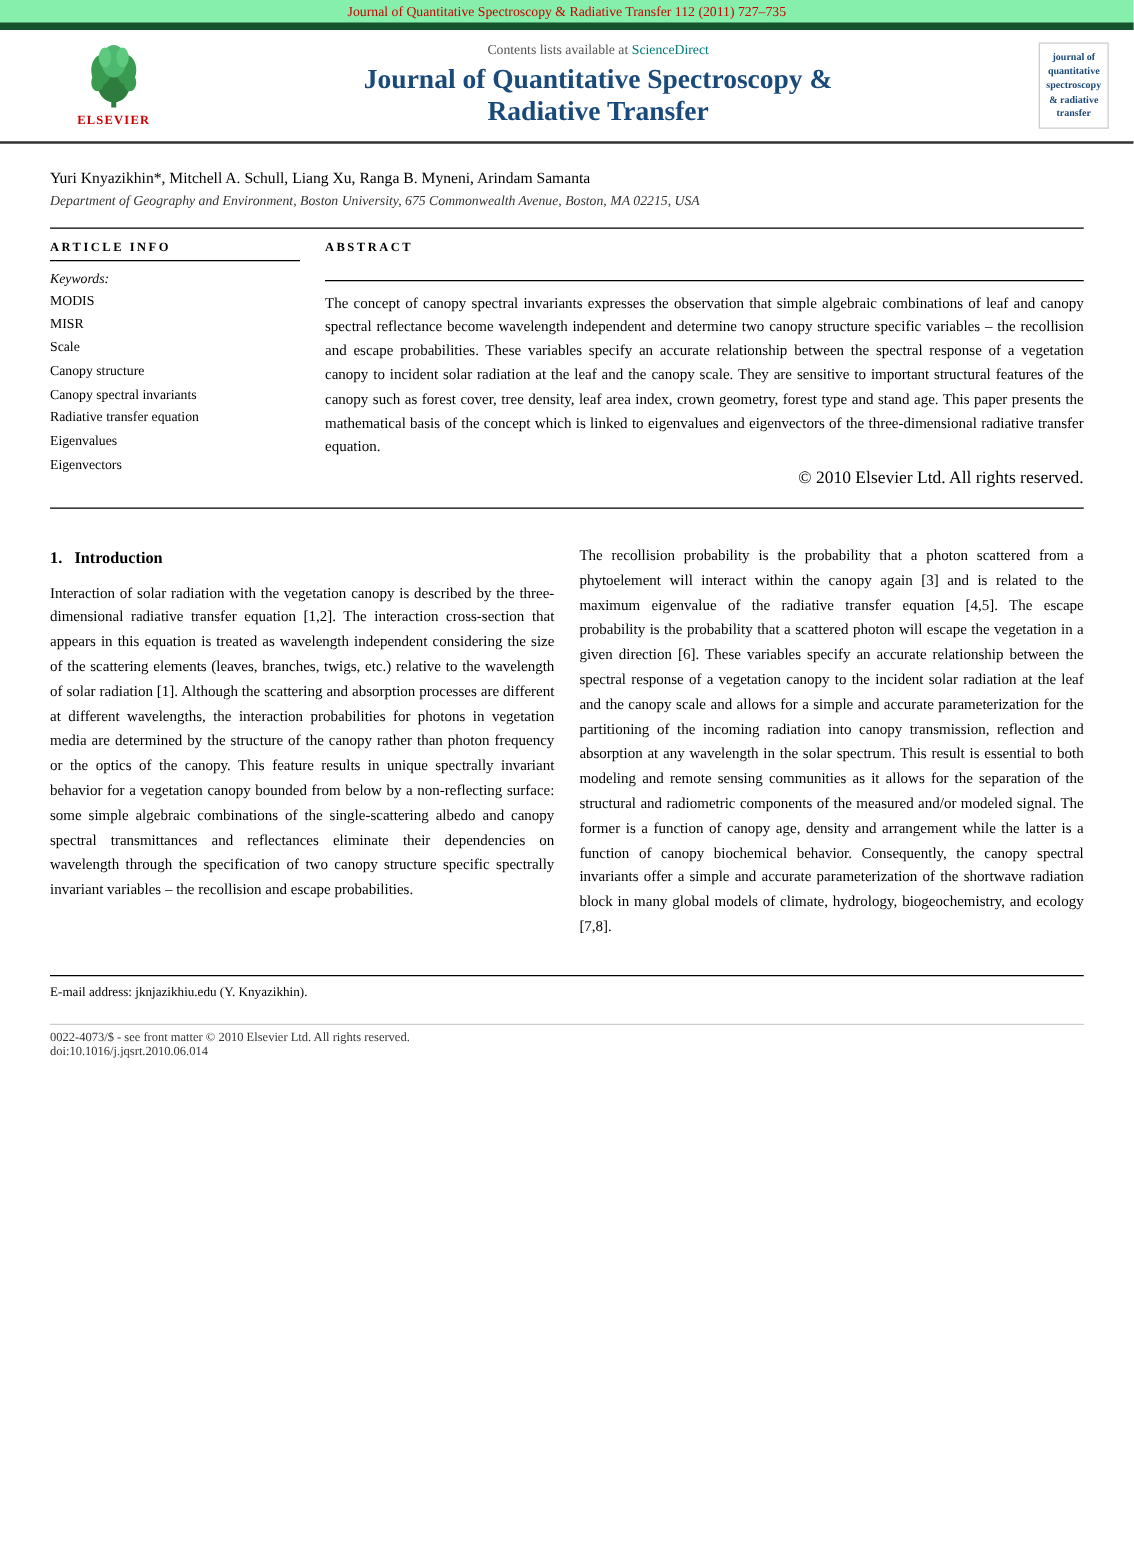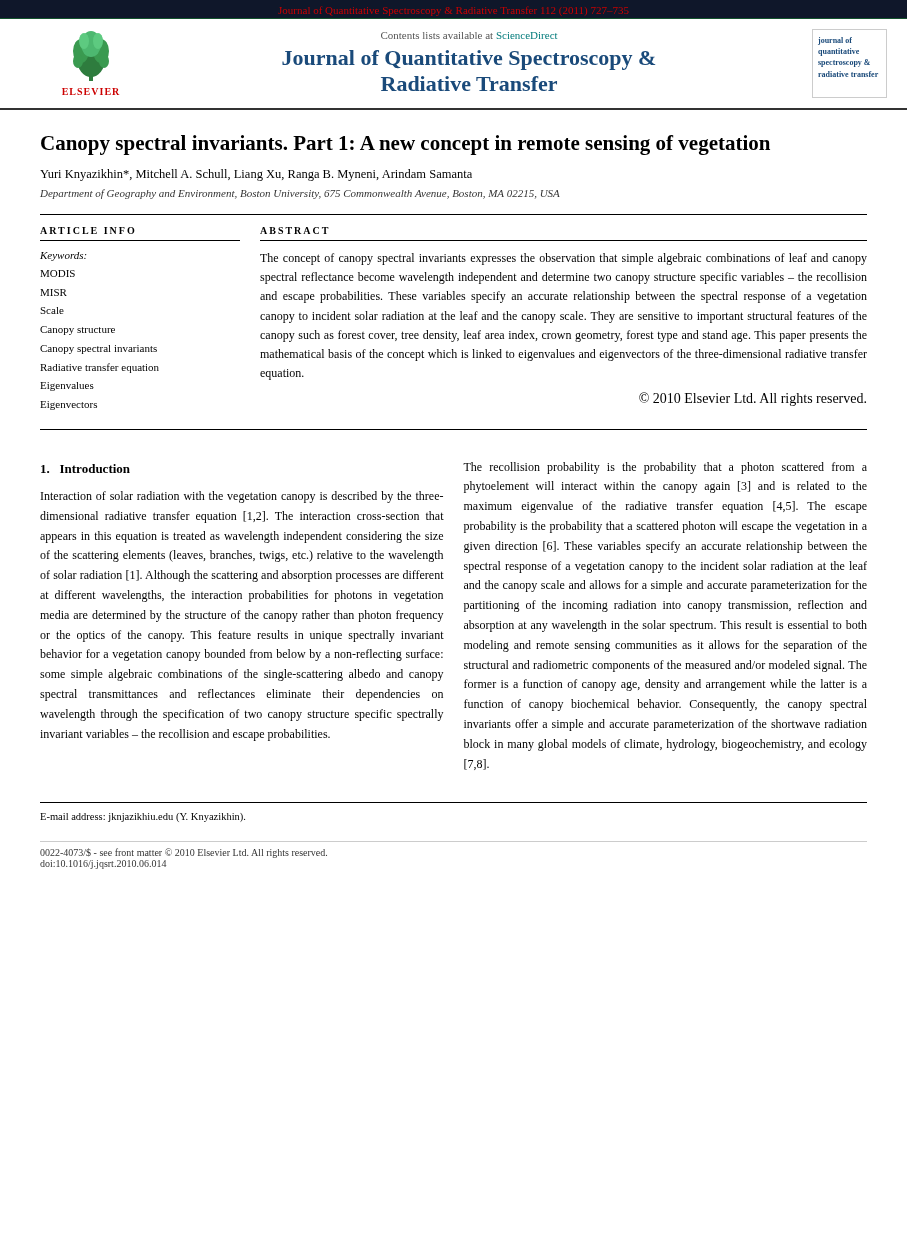--- a/index.html
+++ b/index.html
@@ -5,26 +5,26 @@
     * { margin: 0; padding: 0; box-sizing: border-box; }
     body {
       width: 907px;
       min-height: 1238px;
       background: #fff;
       font-family: "Times New Roman", Times, serif;
       font-size: 13px;
       color: #000;
     }
     .top-bar {
-      background: #0f172a;
+      background: #86efac;
       text-align: center;
       padding: 4px 0 2px 0;
       font-size: 11px;
       color: #c00;
-      border-bottom: 1px solid #14532d;
+      border-bottom: 6px solid #14532d;
     }
     .journal-header {
       display: flex;
       align-items: stretch;
       border-bottom: 2px solid #333;
       padding: 10px 20px;
       gap: 10px;
     }
     .elsevier-logo {
       display: flex;
@@ -66,25 +66,26 @@
     .journal-homepage {
       font-size: 10px;
       color: #555;
       margin-top: 5px;
     }
     .journal-homepage a {
       color: #007a7a;
       text-decoration: none;
     }
     .journal-thumb {
-      width: 75px;
+      width: 56px;
       border: 1px solid #ccc;
       padding: 5px;
       font-size: 8px;
       color: #555;
+      text-align: center;
       line-height: 1.4;
     }
     .journal-thumb-title {
       font-weight: bold;
       color: #1a4a7a;
       font-size: 8px;
     }
     .main-content {
       padding: 20px 40px;
     }
@@ -142,21 +143,21 @@
     .abstract-block {
       flex: 1;
     }
     .abstract-title {
       font-size: 10px;
       letter-spacing: 2px;
       font-weight: bold;
       color: #000;
       margin-bottom: 8px;
       border-bottom: 1px solid #000;
-      padding-bottom: 4px;
+      padding-bottom: 20px;
     }
     .abstract-text {
       font-size: 12px;
       line-height: 1.6;
       text-align: justify;
     }
     .copyright {
       font-size: 14px;
       text-align: right;
       margin-top: 8px;
@@ -232,21 +233,20 @@
     </div>
   </div>
 
   <div class="journal-thumb">
     <div class="journal-thumb-title">journal of quantitative spectroscopy &amp; radiative transfer</div>
   </div>
 </div>
 
 <div class="main-content">
 
-  <div class="article-title">Canopy spectral invariants. Part 1: A new concept in remote sensing of vegetation</div>
 
   <div class="authors">Yuri Knyazikhin*, Mitchell A. Schull, Liang Xu, Ranga B. Myneni, Arindam Samanta</div>
 
   <div class="affiliation">Department of Geography and Environment, Boston University, 675 Commonwealth Avenue, Boston, MA 02215, USA</div>
 
   <hr class="divider">
 
   <div class="two-col">
 
     <div class="article-info">

